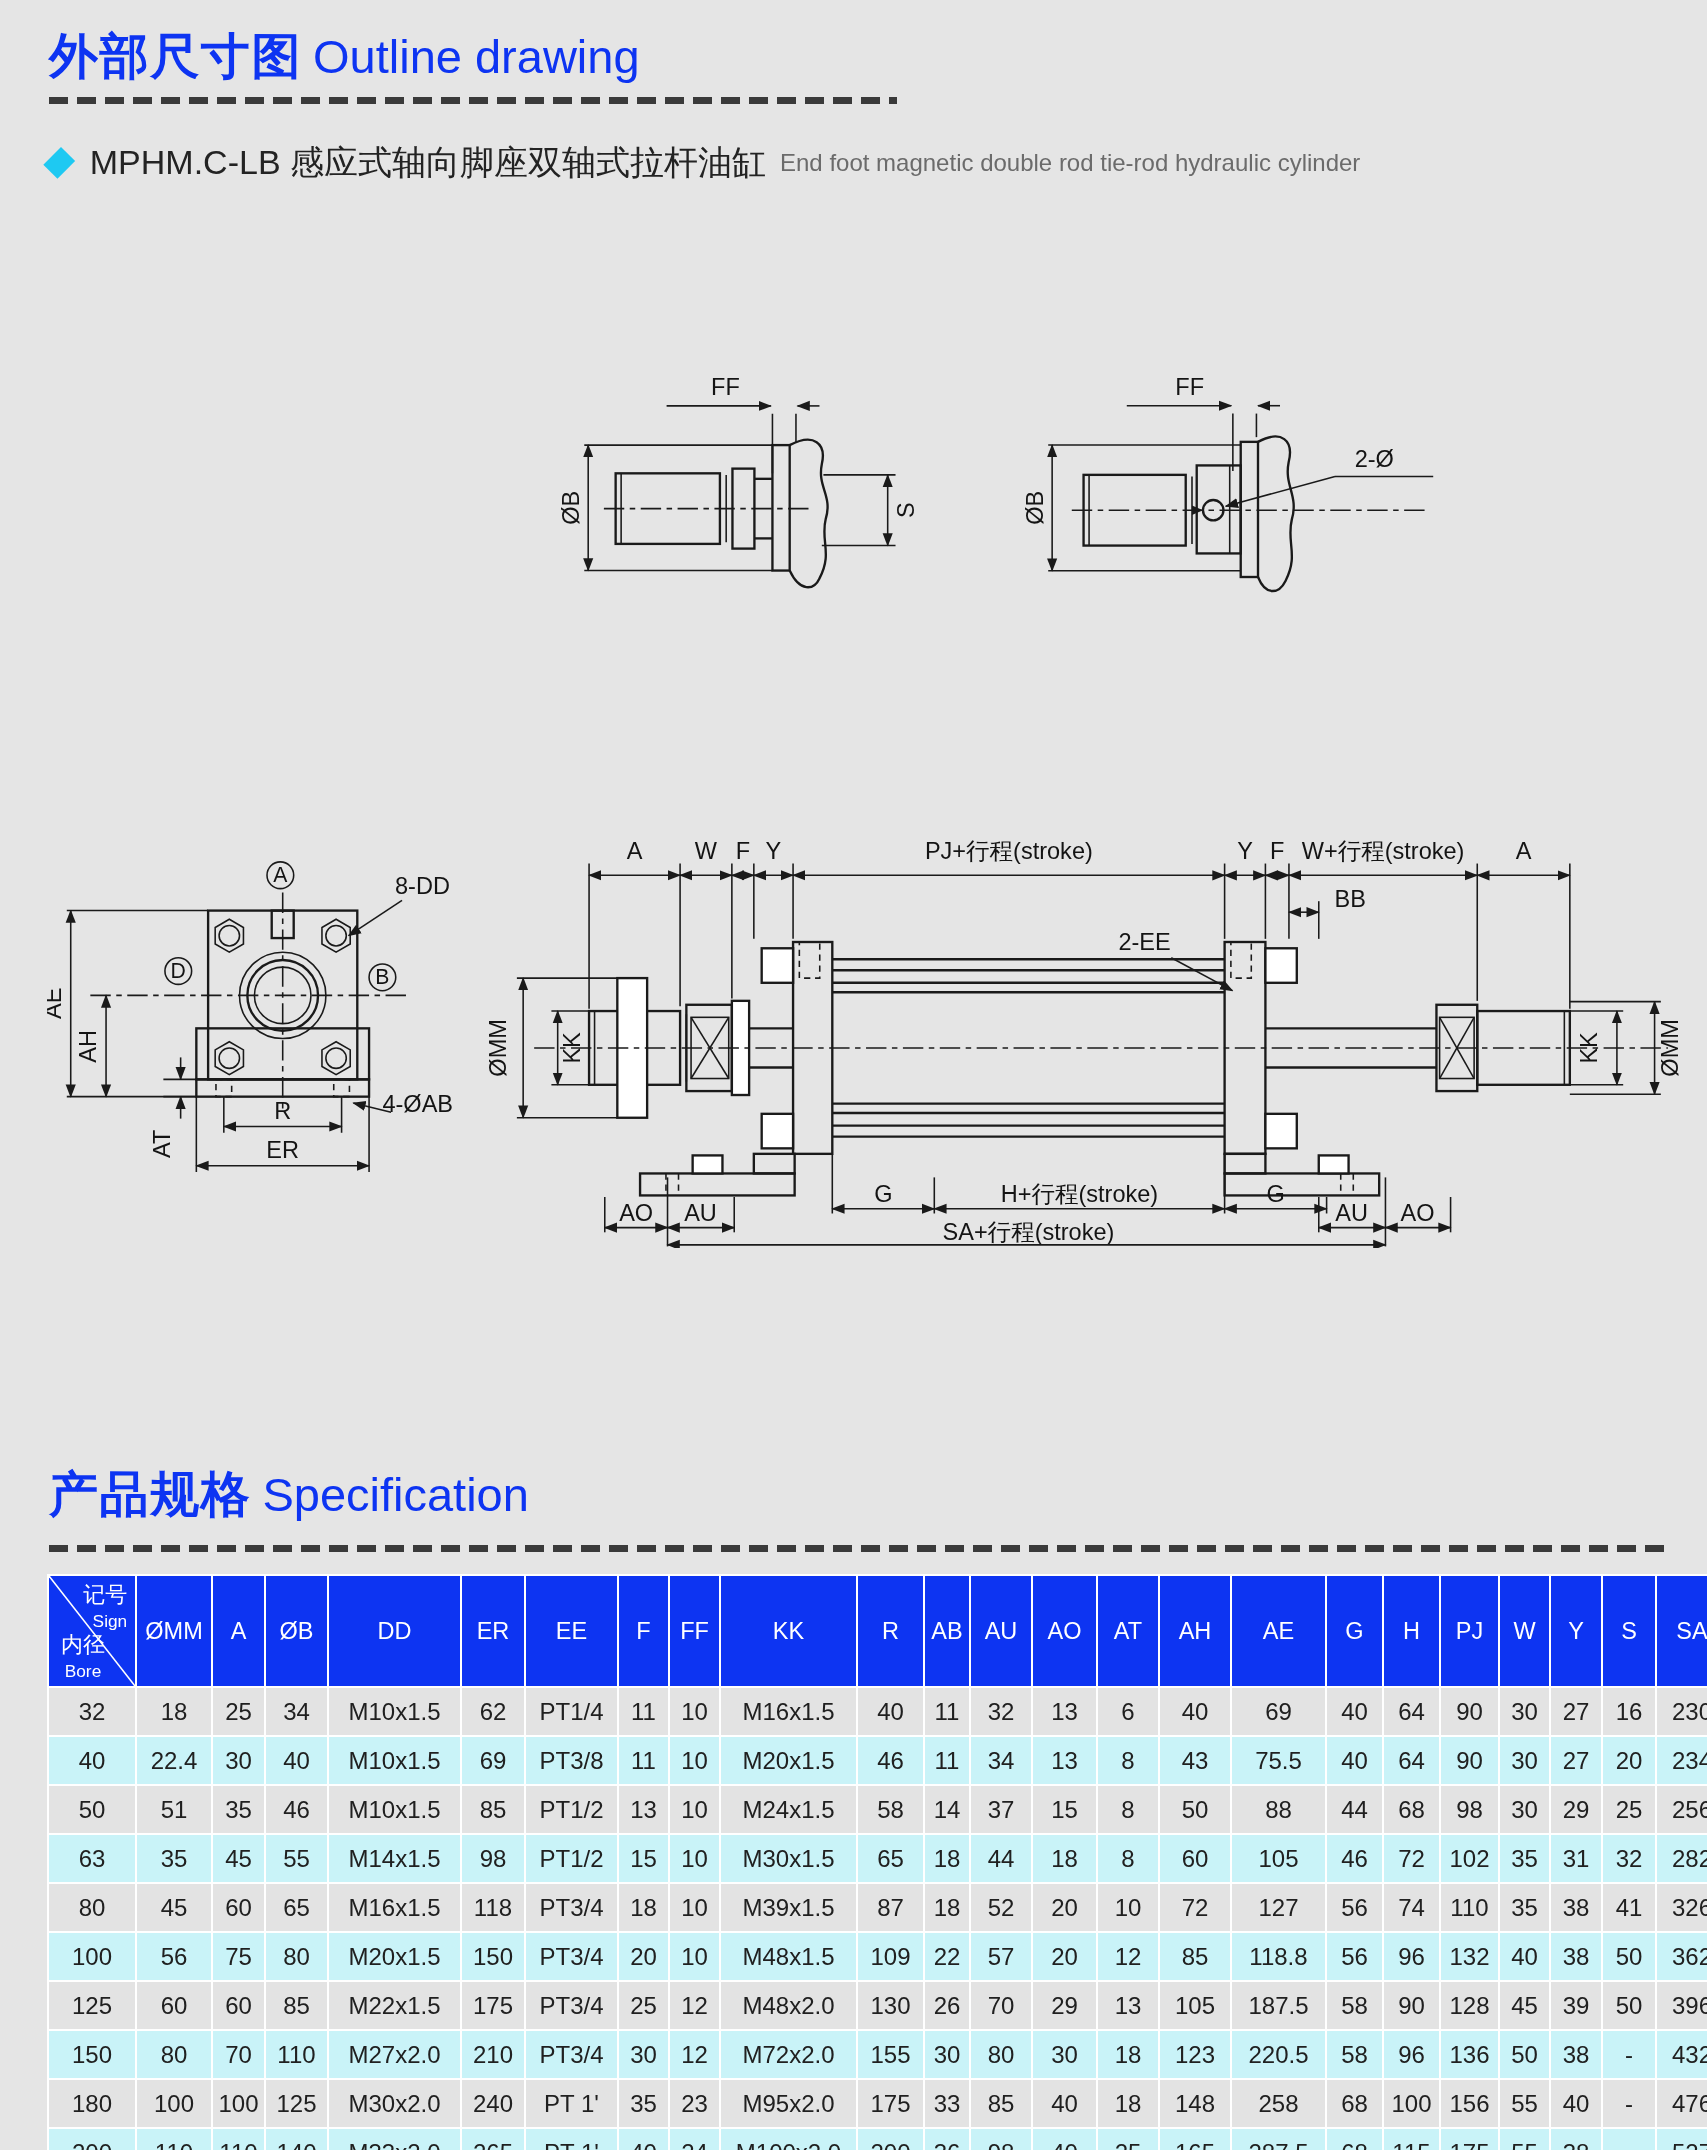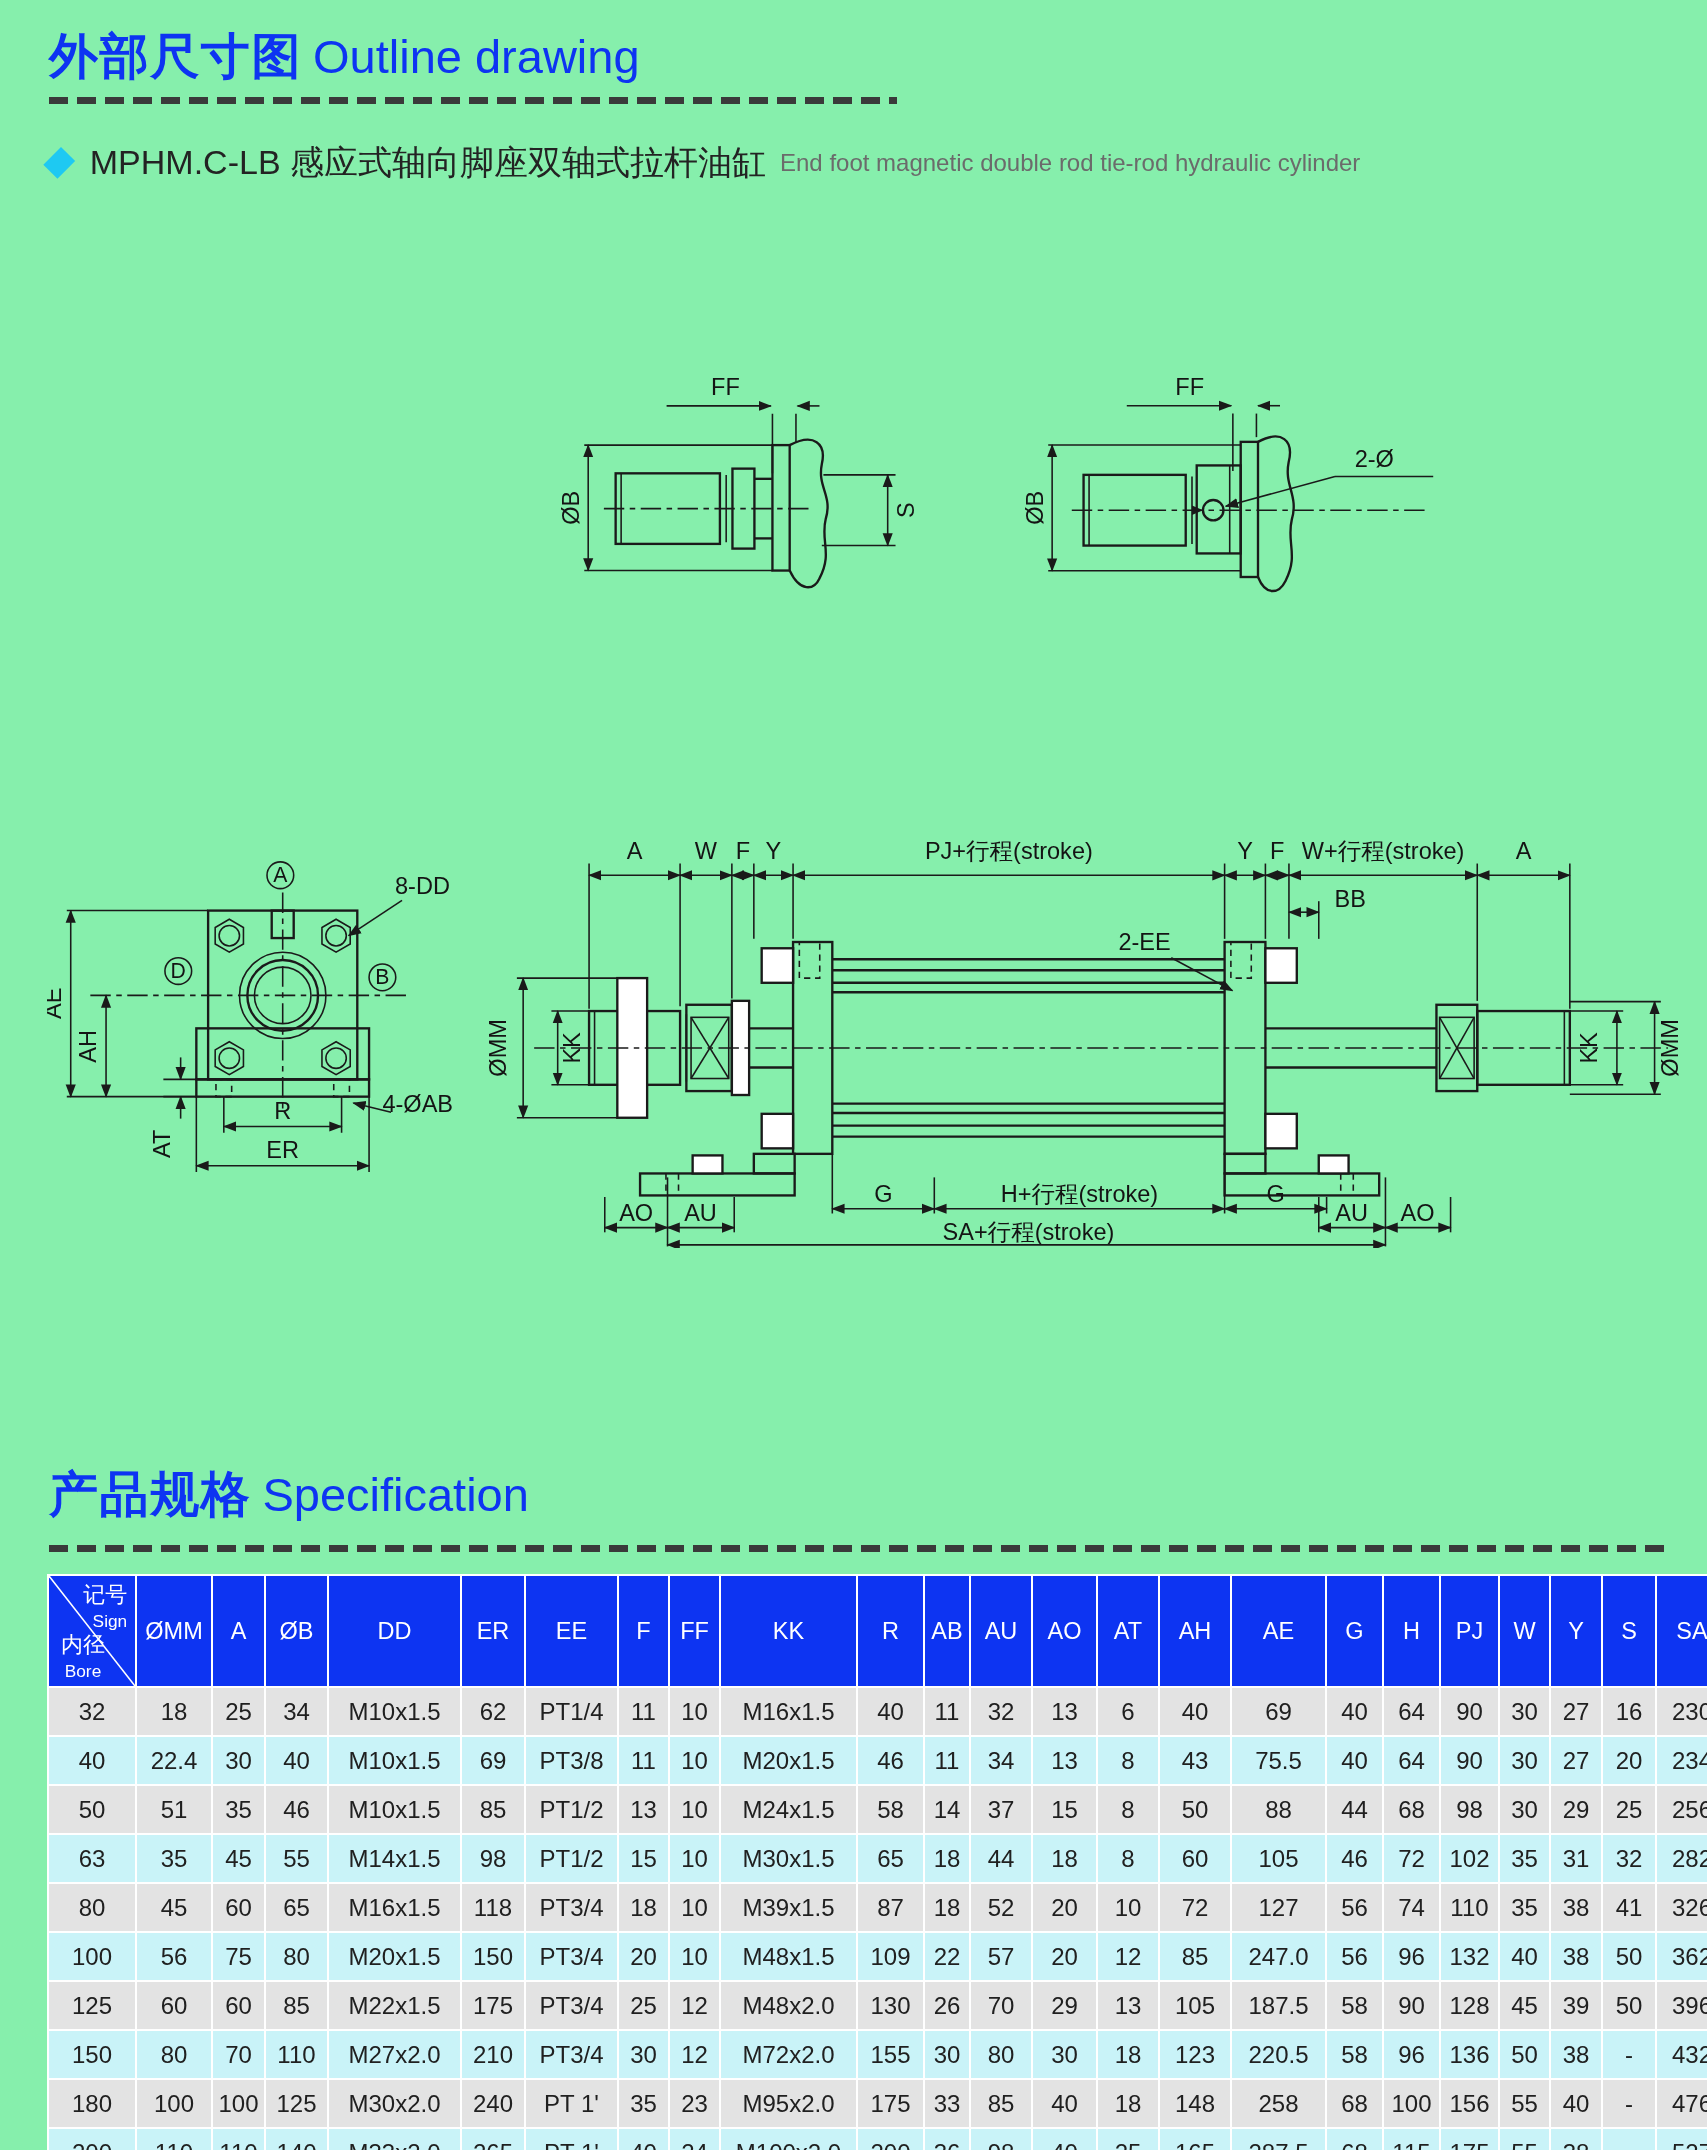--- a/index.html
+++ b/index.html
@@ -1,16 +1,16 @@
 <!DOCTYPE html>
 <html style="font-size:12.6px"><head>
 <meta charset="utf-8">
 <style>
   html,body{margin:0;padding:0;background:#fff;}
-  .page{position:relative;width:1708px;height:2151px;background:#86efac;overflow:hidden;
+  .page{position:relative;width:1708px;height:2151px;background:#e5e5e5;overflow:hidden;
         font-family:"Liberation Sans",sans-serif;color:#1c1c1c;}
   
   .sec-title{position:absolute;left:49px;white-space:nowrap;}
   .sec-title .zh{font-weight:700;font-size:49px;color:var(--accent,#0d34f2);letter-spacing:1.6px;}
   .sec-title .en{font-weight:400;font-size:47px;color:var(--accent,#0d34f2);margin-left:11px;}
   .dashes{position:absolute;height:7px;
           background:repeating-linear-gradient(90deg,#3a3a3a 0 19px,transparent 19px 28px);}
   .prod-line{position:absolute;left:49px;top:140px;display:flex;align-items:center;white-space:nowrap;}
   .diamond{width:20.4px;height:20.4px;background:var(--bullet,#1ec9f2);transform:rotate(45deg) scaleY(1.25);
            margin-right:20.4px;flex:0 0 auto;}
@@ -548,21 +548,21 @@
             <td>PT3/4</td>
             <td>20</td>
             <td>10</td>
             <td>M48x1.5</td>
             <td>109</td>
             <td>22</td>
             <td>57</td>
             <td>20</td>
             <td>12</td>
             <td>85</td>
-            <td>247.0</td>
+            <td>118.8</td>
             <td>56</td>
             <td>96</td>
             <td>132</td>
             <td>40</td>
             <td>38</td>
             <td>50</td>
             <td>362</td>
           </tr>
           <tr class="row-gray">
             <td>125</td>

